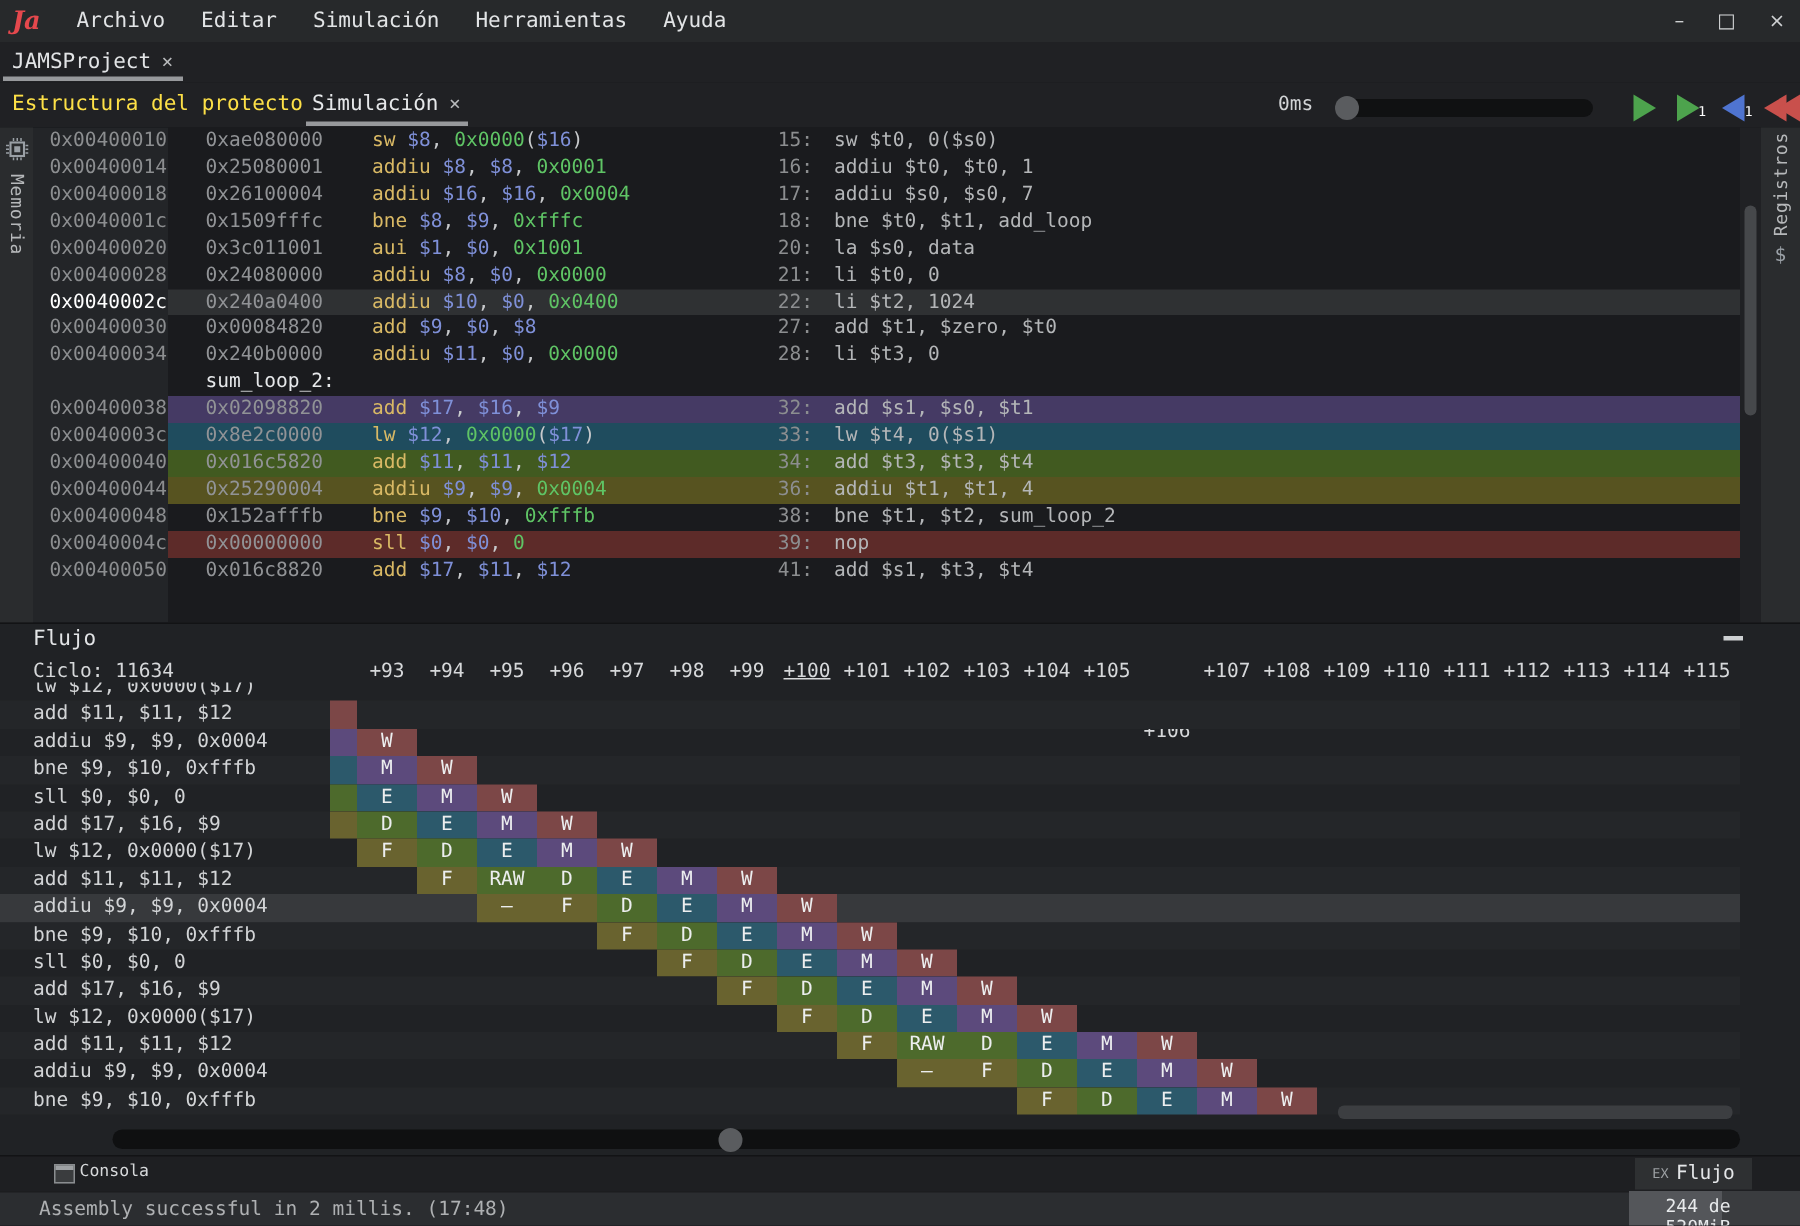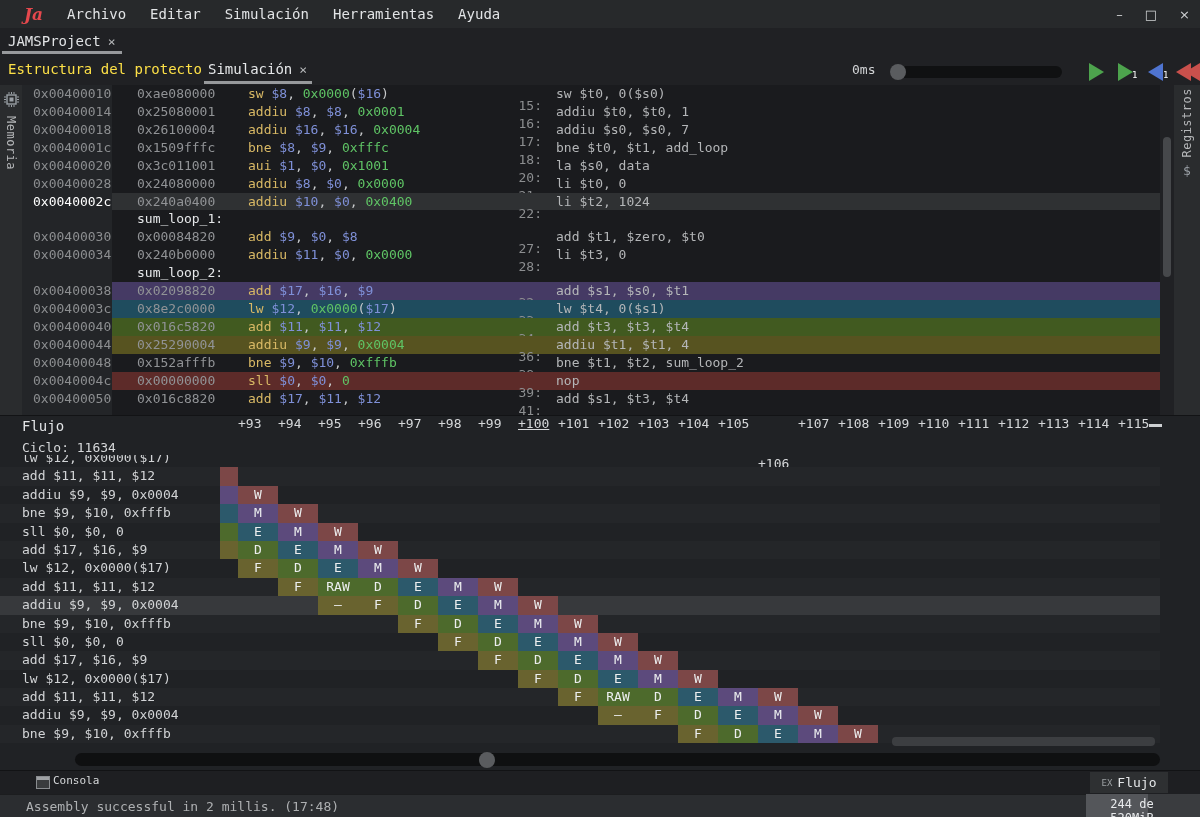--- a/index.html
+++ b/index.html
@@ -3,21 +3,21 @@
 <meta charset="utf-8">
 <style>
   html,body{margin:0;padding:0;background:#1a1b1e;}
   body{width:1200px;height:817px;position:relative;overflow:hidden;
        font-family:"DejaVu Sans Mono","Liberation Mono",monospace;
        -webkit-font-smoothing:antialiased;color:#d6d8da;}
   .abs{position:absolute;}
 
   
   #menubar{left:0;top:0;width:1200px;height:28px;background:#27292b;display:flex;align-items:center;}
-  #logo{color:#e5484d;font-weight:bold;font-style:italic;font-size:17px;margin-left:24px;font-family:"DejaVu Serif","Liberation Serif",serif;text-align:right;}
+  #logo{color:#e5484d;font-weight:bold;font-style:italic;font-size:17px;margin-left:8px;font-family:"DejaVu Serif","Liberation Serif",serif;text-align:right;}
   .menu-item{color:#e2e4e6;font-size:14px;margin-left:24px;cursor:default;}
   #win-controls{position:absolute;right:10px;top:0;height:28px;display:flex;align-items:center;gap:22px;color:#cfd1d3;font-size:13px;font-family:"DejaVu Sans","Liberation Sans",sans-serif;}
   #project-tabrow{left:0;top:28px;width:1200px;height:27px;background:#202124;border-bottom:1px solid #17181a;}
   .ptab{position:absolute;left:8px;top:5px;font-size:14px;color:#e2e4e6;}
   .ptab .close{color:#b8babc;margin-left:7px;font-size:13px;}
   #ptab-underline{left:2px;top:51px;width:120px;height:3px;background:#97999c;}
   #editor-row{left:0;top:55px;width:1200px;height:30px;background:#202124;border-bottom:1px solid #17181a;}
   .etab{position:absolute;top:6px;font-size:14px;}
   #etab1{left:8px;color:#fde047;}
   #etab2{left:208px;color:#e6e8ea;}
@@ -44,37 +44,37 @@
 
   
   #code-pane{left:22px;top:85px;width:1138px;height:330px;background:#1a1b1e;overflow:hidden;}
   #code-gutter-bg{position:absolute;left:0;top:0;width:90px;height:330px;background:#232528;}
   .crow{position:relative;height:17.93px;line-height:17.93px;font-size:13px;white-space:pre;}
   .cband{position:absolute;left:90px;right:0;top:0;bottom:0;}
   .caddr{position:absolute;left:11px;color:#8c8e90;}
   .caddr.current{color:#ffffff;}
   .cmc{position:absolute;left:115px;color:#919396;}
   .casm{position:absolute;left:226px;color:#c8cacc;}
-  .cline{position:absolute;left:458px;width:62px;text-align:right;color:#8c8e90;margin-top:12px;}
+  .cline{position:absolute;left:458px;width:62px;text-align:right;color:#8c8e90;}
   .csrc{position:absolute;left:534px;color:#b4b6b8;}
   .clabel{position:absolute;left:115px;color:#e6e8ea;}
   .tok-m{color:#d9b965;}
   .tok-r{color:#7f90d8;}
   .tok-i{color:#5fc465;}
 
   
   #scroll-col{left:1160px;top:85px;width:14px;height:685px;background:#202124;}
   .vthumb{position:absolute;left:1163px;width:8px;border-radius:4px;background:#46484b;}
 
   
   #flujo-panel{left:0;top:415px;width:1200px;height:355px;background:#202225;border-top:1px solid #121315;}
   #flujo-title{left:22px;top:418px;font-size:14px;color:#e2e4e6;}
   #flujo-min{left:1149px;top:424px;width:13px;height:3px;background:#cdd0d2;}
   #cycle-label{left:22px;top:440px;font-size:13px;color:#d6d8da;}
-  .colhead{position:absolute;top:416px;width:40px;font-size:13px;color:#d6d8da;}
+  .colhead{position:absolute;top:440px;width:40px;text-align:center;font-size:13px;color:#d6d8da;}
   #flujo-rows{left:0;top:455px;width:1160px;height:290px;overflow:hidden;}
   #flujo-rows-inner{margin-top:-6px;}
   .frow{position:relative;height:18.4px;line-height:18.4px;font-size:13px;}
   .frow.zebra{background:#242629;}
   .frow.hl-row{background:#37393c;}
   .flabel{position:absolute;left:22px;color:#d2d4d6;white-space:pre;}
   .fcell{position:absolute;top:0;bottom:0;display:flex;align-items:center;justify-content:center;color:#eceeef;font-size:13px;}
   #flujo-hthumb{left:892px;top:737px;width:263px;height:9px;border-radius:4px;background:#3c3e41;}
   #flujo-slider{left:75px;top:753px;width:1085px;height:13px;border-radius:7px;background:#0f1011;}
   #flujo-slider-thumb{left:479px;top:752px;width:16px;height:16px;border-radius:50%;background:#5a5c5f;}
@@ -192,21 +192,20 @@
 <div id="code-pane" class="abs">
   <div id="code-gutter-bg"></div>
   <div id="code-rows">
       <div class="crow"><span class="caddr">0x00400010</span><span class="cmc">0xae080000</span><span class="casm"><span class="tok-m">sw</span><span> </span><span class="tok-r">$8</span><span>, </span><span class="tok-i">0x0000</span><span>(</span><span class="tok-r">$16</span><span>)</span></span><span class="cline">15:</span><span class="csrc">sw $t0, 0($s0)</span></div>
       <div class="crow"><span class="caddr">0x00400014</span><span class="cmc">0x25080001</span><span class="casm"><span class="tok-m">addiu</span><span> </span><span class="tok-r">$8</span><span>, </span><span class="tok-r">$8</span><span>, </span><span class="tok-i">0x0001</span></span><span class="cline">16:</span><span class="csrc">addiu $t0, $t0, 1</span></div>
       <div class="crow"><span class="caddr">0x00400018</span><span class="cmc">0x26100004</span><span class="casm"><span class="tok-m">addiu</span><span> </span><span class="tok-r">$16</span><span>, </span><span class="tok-r">$16</span><span>, </span><span class="tok-i">0x0004</span></span><span class="cline">17:</span><span class="csrc">addiu $s0, $s0, 7</span></div>
       <div class="crow"><span class="caddr">0x0040001c</span><span class="cmc">0x1509fffc</span><span class="casm"><span class="tok-m">bne</span><span> </span><span class="tok-r">$8</span><span>, </span><span class="tok-r">$9</span><span>, </span><span class="tok-i">0xfffc</span></span><span class="cline">18:</span><span class="csrc">bne $t0, $t1, add_loop</span></div>
       <div class="crow"><span class="caddr">0x00400020</span><span class="cmc">0x3c011001</span><span class="casm"><span class="tok-m">aui</span><span> </span><span class="tok-r">$1</span><span>, </span><span class="tok-r">$0</span><span>, </span><span class="tok-i">0x1001</span></span><span class="cline">20:</span><span class="csrc">la $s0, data</span></div>
       <div class="crow"><span class="caddr">0x00400028</span><span class="cmc">0x24080000</span><span class="casm"><span class="tok-m">addiu</span><span> </span><span class="tok-r">$8</span><span>, </span><span class="tok-r">$0</span><span>, </span><span class="tok-i">0x0000</span></span><span class="cline">21:</span><span class="csrc">li $t0, 0</span></div>
       <div class="crow"><div class="cband" style="background: rgb(47, 49, 51);"></div><span class="caddr current">0x0040002c</span><span class="cmc">0x240a0400</span><span class="casm"><span class="tok-m">addiu</span><span> </span><span class="tok-r">$10</span><span>, </span><span class="tok-r">$0</span><span>, </span><span class="tok-i">0x0400</span></span><span class="cline">22:</span><span class="csrc">li $t2, 1024</span></div>
-      <div class="crow"><span class="clabel">sum_loop_1:</span></div>
       <div class="crow"><span class="caddr">0x00400030</span><span class="cmc">0x00084820</span><span class="casm"><span class="tok-m">add</span><span> </span><span class="tok-r">$9</span><span>, </span><span class="tok-r">$0</span><span>, </span><span class="tok-r">$8</span></span><span class="cline">27:</span><span class="csrc">add $t1, $zero, $t0</span></div>
       <div class="crow"><span class="caddr">0x00400034</span><span class="cmc">0x240b0000</span><span class="casm"><span class="tok-m">addiu</span><span> </span><span class="tok-r">$11</span><span>, </span><span class="tok-r">$0</span><span>, </span><span class="tok-i">0x0000</span></span><span class="cline">28:</span><span class="csrc">li $t3, 0</span></div>
       <div class="crow"><span class="clabel">sum_loop_2:</span></div>
       <div class="crow"><div class="cband" style="background: rgb(69, 58, 100);"></div><span class="caddr">0x00400038</span><span class="cmc">0x02098820</span><span class="casm"><span class="tok-m">add</span><span> </span><span class="tok-r">$17</span><span>, </span><span class="tok-r">$16</span><span>, </span><span class="tok-r">$9</span></span><span class="cline">32:</span><span class="csrc">add $s1, $s0, $t1</span></div>
       <div class="crow"><div class="cband" style="background: rgb(31, 76, 94);"></div><span class="caddr">0x0040003c</span><span class="cmc">0x8e2c0000</span><span class="casm"><span class="tok-m">lw</span><span> </span><span class="tok-r">$12</span><span>, </span><span class="tok-i">0x0000</span><span>(</span><span class="tok-r">$17</span><span>)</span></span><span class="cline">33:</span><span class="csrc">lw $t4, 0($s1)</span></div>
       <div class="crow"><div class="cband" style="background: rgb(65, 90, 32);"></div><span class="caddr">0x00400040</span><span class="cmc">0x016c5820</span><span class="casm"><span class="tok-m">add</span><span> </span><span class="tok-r">$11</span><span>, </span><span class="tok-r">$11</span><span>, </span><span class="tok-r">$12</span></span><span class="cline">34:</span><span class="csrc">add $t3, $t3, $t4</span></div>
       <div class="crow"><div class="cband" style="background: rgb(87, 83, 32);"></div><span class="caddr">0x00400044</span><span class="cmc">0x25290004</span><span class="casm"><span class="tok-m">addiu</span><span> </span><span class="tok-r">$9</span><span>, </span><span class="tok-r">$9</span><span>, </span><span class="tok-i">0x0004</span></span><span class="cline">36:</span><span class="csrc">addiu $t1, $t1, 4</span></div>
       <div class="crow"><span class="caddr">0x00400048</span><span class="cmc">0x152afffb</span><span class="casm"><span class="tok-m">bne</span><span> </span><span class="tok-r">$9</span><span>, </span><span class="tok-r">$10</span><span>, </span><span class="tok-i">0xfffb</span></span><span class="cline">38:</span><span class="csrc">bne $t1, $t2, sum_loop_2</span></div>
       <div class="crow"><div class="cband" style="background: rgb(93, 43, 41);"></div><span class="caddr">0x0040004c</span><span class="cmc">0x00000000</span><span class="casm"><span class="tok-m">sll</span><span> </span><span class="tok-r">$0</span><span>, </span><span class="tok-r">$0</span><span>, </span><span class="tok-i">0</span></span><span class="cline">39:</span><span class="csrc">nop</span></div>
       <div class="crow"><span class="caddr">0x00400050</span><span class="cmc">0x016c8820</span><span class="casm"><span class="tok-m">add</span><span> </span><span class="tok-r">$17</span><span>, </span><span class="tok-r">$11</span><span>, </span><span class="tok-r">$12</span></span><span class="cline">41:</span><span class="csrc">add $s1, $t3, $t4</span></div>

